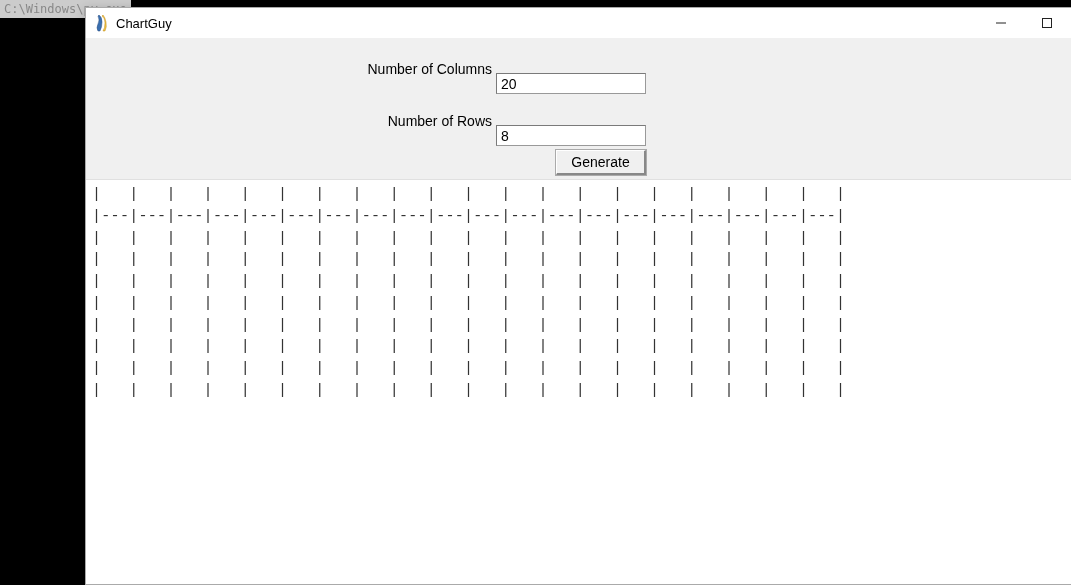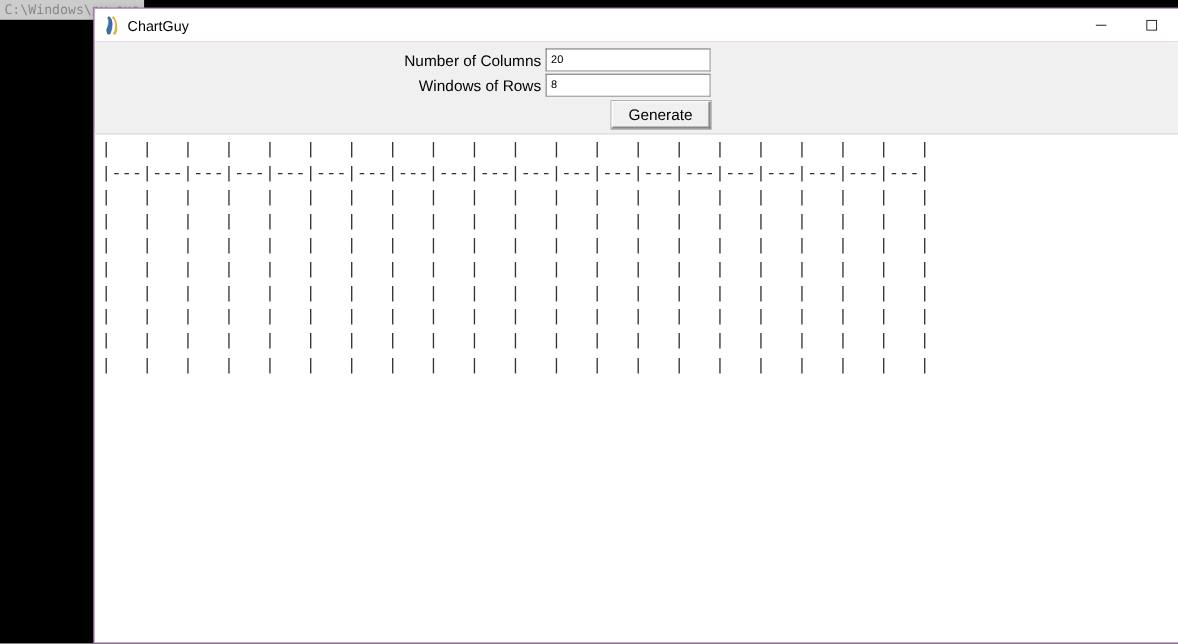--- a/index.html
+++ b/index.html
@@ -106,28 +106,29 @@
     .field-label {
       font-size: 14px;
       color: #000;
       text-align: right;
       padding-right: 4px;
       width: 410px;
     }
     
     .field-input {
       font-family: inherit;
-      font-size: 10px;
+      font-size: 14px;
       border: 1px solid #999;
       border-top-color: #7a7a7a;
       border-left-color: #7a7a7a;
       background: #fff;
       padding: 1px 4px;
       width: 150px;
       height: 21px;
+      margin-top: 29px;
     }
     
     .gen-row {
       display: flex;
       justify-content: center;
       margin-top: 4px;
     }
     
     .gen-button {
       font-family: inherit;
@@ -187,21 +188,21 @@
       </div>
     </div>
   </div>
 
   <div class="controls-panel">
     <div class="field-row">
       <span class="field-label">Number of Columns</span>
       <input class="field-input" type="text" value="20" style="">
     </div>
     <div class="field-row">
-      <span class="field-label">Windows of Rows</span>
+      <span class="field-label">Number of Rows</span>
       <input class="field-input" type="text" value="8" style="">
     </div>
     <div class="gen-row">
       <button class="gen-button">Generate</button>
     </div>
   </div>
 
   <div class="output-area" id="grid-output">|   |   |   |   |   |   |   |   |   |   |   |   |   |   |   |   |   |   |   |   |
 |---|---|---|---|---|---|---|---|---|---|---|---|---|---|---|---|---|---|---|---|
 |   |   |   |   |   |   |   |   |   |   |   |   |   |   |   |   |   |   |   |   |

